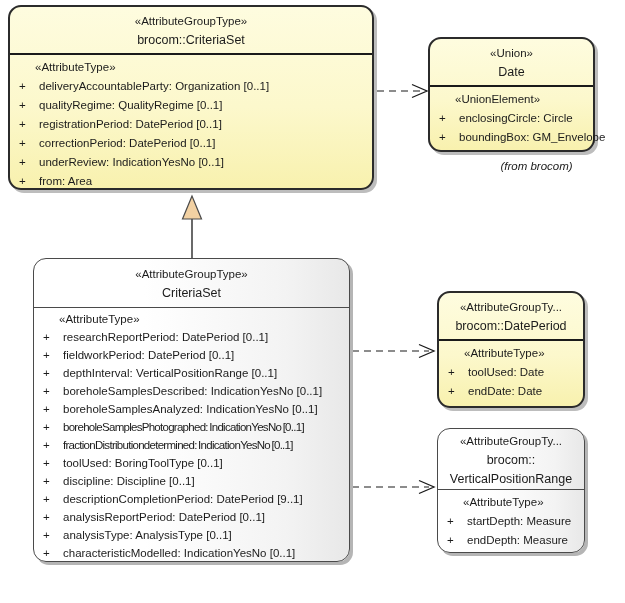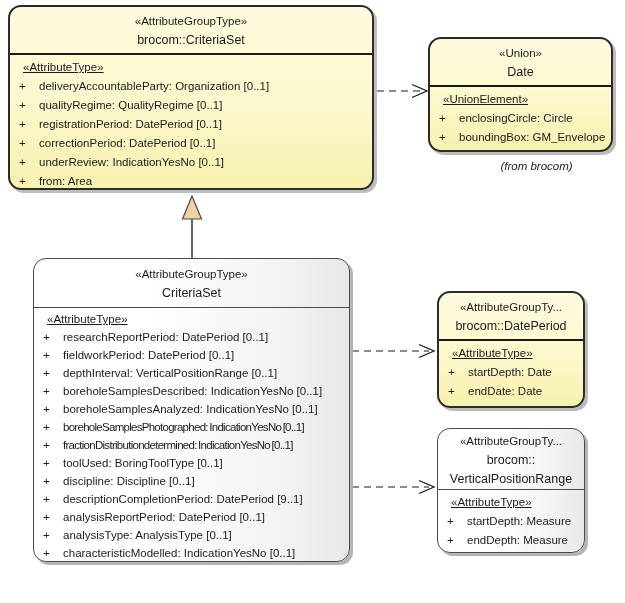--- a/index.html
+++ b/index.html
@@ -43,29 +43,29 @@
     font-size: 11.5px;
   }
   .box.plain .hdr { border-bottom-width: 1px; border-bottom-color: #4a4a4a; }
   .cname { font-weight: normal; font-size: 12.5px; }
   .attrs {
     box-sizing: border-box;
     padding-top: 3px;
     line-height: 19px;
     font-size: 11.5px;
   }
-  .section { padding-left: 13px; white-space: nowrap; text-decoration: underline; }
+  .section { padding-left: 25px; white-space: nowrap; }
   .row { display: flex; }
   .row .vis { flex: none; width: 20px; padding-left: 9px; }
   .row .atext { white-space: nowrap; }
   .row.tight .atext { letter-spacing: -0.72px; word-spacing: -1px; }
 
   #box-parent     { left: 8px;   top: 5px;   width: 366px; height: 185px; }
   #box-parent .hdr { height: 48px; }
-  #box-area       { left: 428px; top: 37px;  width: 185px; height: 115px; }
+  #box-area       { left: 428px; top: 37px;  width: 167px; height: 115px; }
   #box-area .hdr  { height: 48px; }
   #box-child      { left: 33px;  top: 258px; width: 317px; height: 304px; }
   #box-child .hdr { height: 49px; padding-top: 6px; }
   #box-child .attrs { line-height: 18px; padding-top: 2px; }
   #box-dateperiod { left: 437px; top: 291px; width: 148px; height: 117px; }
   #box-dateperiod .hdr { height: 48px; }
   #box-vrange     { left: 437px; top: 428px; width: 148px; height: 125px; }
   #box-vrange .hdr { height: 61px; padding-top: 3px; }
 
   .caption {
@@ -223,21 +223,21 @@
 
   <div class="box yellow" id="box-dateperiod">
     <div class="hdr">
       <div class="stereo">«AttributeGroupTy...</div>
       <div class="cname">brocom::DatePeriod</div>
     </div>
     <div class="attrs">
       <div class="section">«AttributeType»</div>
       <div class="row">
           <span class="vis">+</span>
-          <span class="atext">startDepth: Date</span>
+          <span class="atext">toolUsed: Date</span>
         </div>
       <div class="row">
           <span class="vis">+</span>
           <span class="atext">endDate: Date</span>
         </div>
     </div>
   </div>
 
   <div class="box plain" id="box-vrange">
     <div class="hdr">

